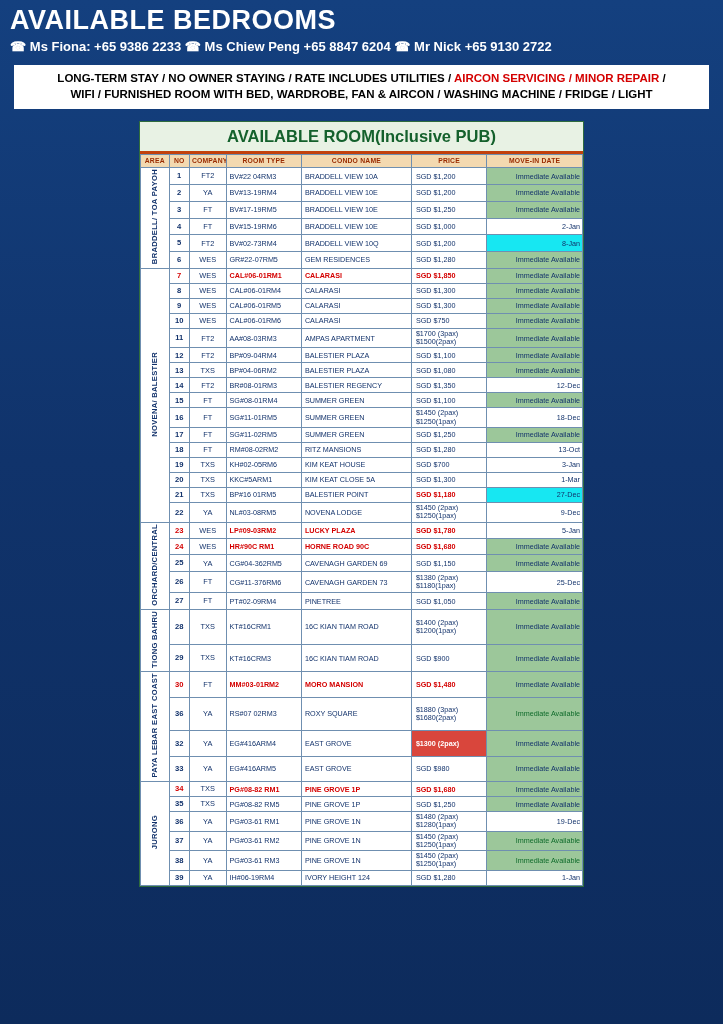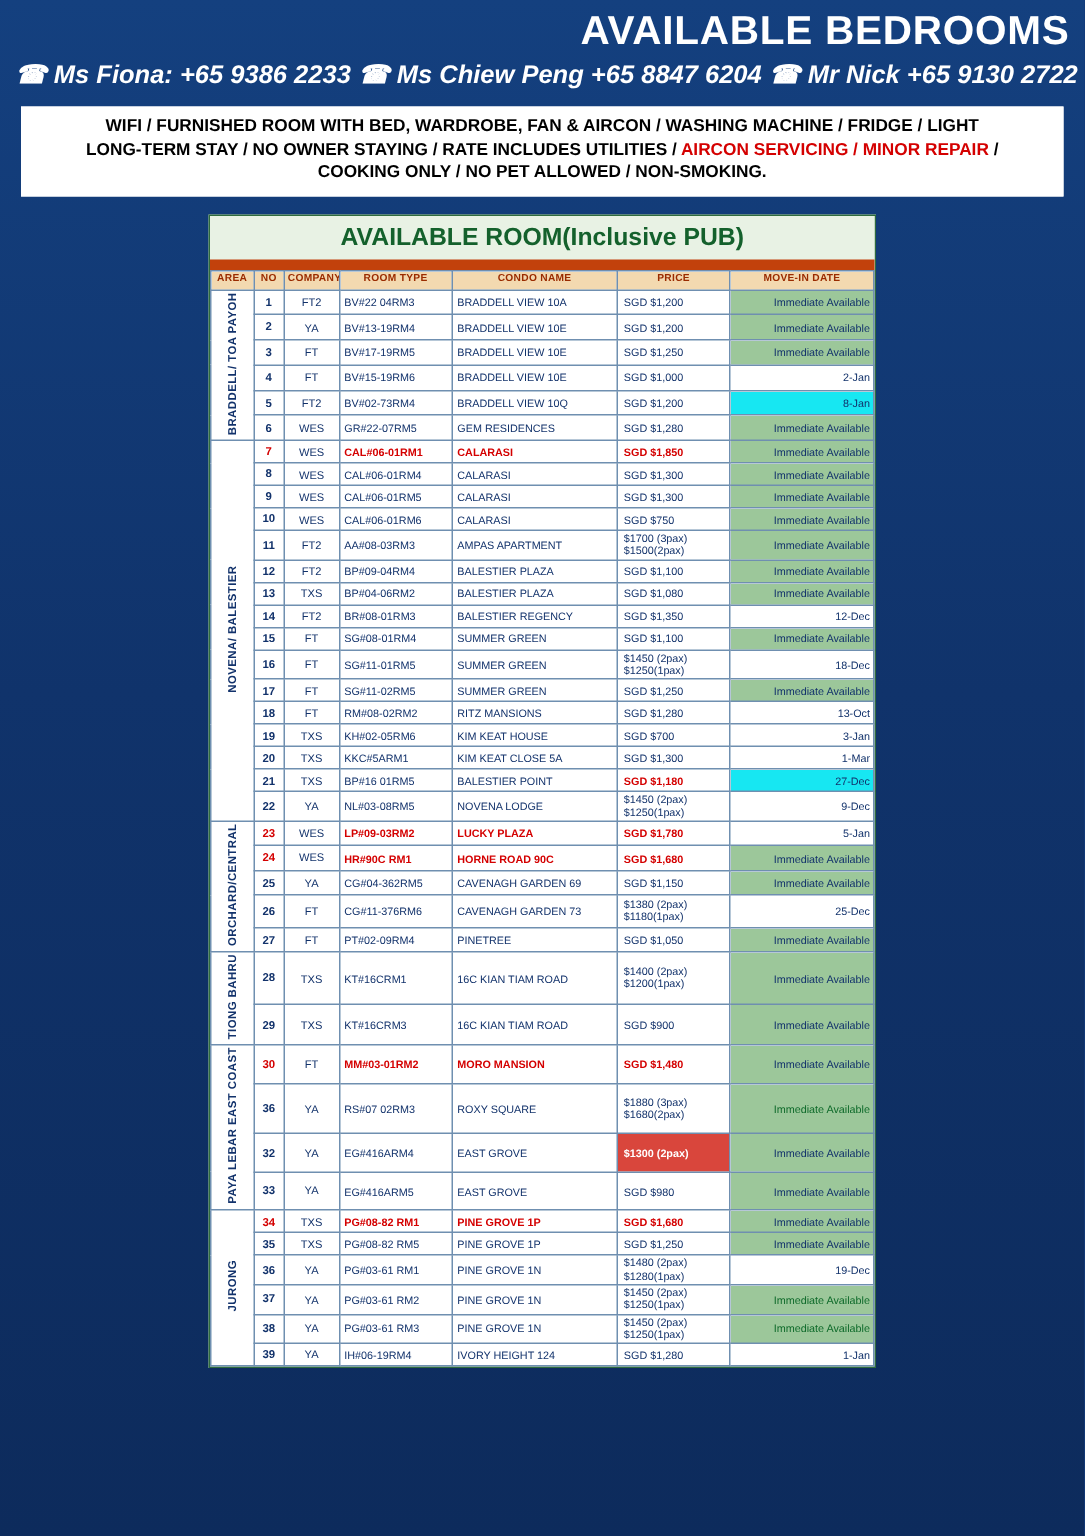--- a/index.html
+++ b/index.html
@@ -9,36 +9,35 @@
     background: #123a7a;
     font-family: "Liberation Sans", sans-serif;
     position: relative;
     overflow: hidden;
   }
   .page {
     position: absolute; inset: 0;
     background: linear-gradient(180deg,#14407f 0%,#10336b 45%,#0d2b5c 100%);
     padding: 0;
   }
-  .header-wrap { text-align:right; padding: 6px 10px 0 10px; }
+  .header-wrap { text-align:left; padding: 6px 10px 0 10px; }
   .main-title {
     color: #ffffff;
     font-size: 27px;
     font-weight: bold;
     letter-spacing: .5px;
     line-height: 1.05;
     margin-bottom: 4px;
   }
   .contact-line {
     color:#ffffff;
-    font-size: 17px;
+    font-size: 13px;
     font-weight: bold;
     line-height: 1.45;
     white-space: nowrap;
-    font-style: italic;
   }
   .notice-box {
     margin: 8px 14px 0 14px;
     background:#ffffff;
     border: 1px solid #ffffff;
     padding: 5px 6px 6px 6px;
     text-align:center;
     line-height:1.35;
   }
   .notice-line { font-size: 11.5px; font-weight: bold; color:#000; }
@@ -50,21 +49,21 @@
     border:1px solid #2f6c3e;
     padding: 0;
   }
   .tbl-title {
     text-align:center;
     font-size: 16.5px;
     font-weight:bold;
     color:#14612c;
     background:#e8f2e4;
     padding: 5px 0 5px 0;
-    border-bottom:7px solid #c2410c;
+    border-bottom:3px solid #c2410c;
   }
   table { border-collapse: collapse; width:100%; table-layout: fixed; }
   th, td {
     border: 1px solid #6f8fb0;
     font-size: 7.4px;
     padding: 1px 2px;
     color:#12326b;
     line-height:1.25;
     overflow:hidden;
   }
@@ -117,25 +116,24 @@
 <body>
 
 <div class="page">
 
   <div class="header-wrap">
     <div class="main-title">AVAILABLE BEDROOMS</div>
     <div class="contact-line">☎ Ms Fiona: +65 9386 2233   ☎ Ms Chiew Peng +65 8847 6204   ☎ Mr Nick +65 9130 2722</div>
   </div>
 
   <div class="notice-box">
-    <div class="notice-line">WIFI / FURNISHED ROOM WITH BED, WARDROBE, FAN &amp; AIRCON / WASHING MACHINE / FRIDGE / LIGHT</div>
     <div class="notice-line">
       <span>LONG-TERM STAY / NO OWNER STAYING / RATE INCLUDES UTILITIES / </span><span class="red">AIRCON SERVICING / MINOR REPAIR</span><span> /</span>
     </div>
-    <div class="notice-line">COOKING ONLY / NO PET ALLOWED / NON-SMOKING.</div>
+    <div class="notice-line">WIFI / FURNISHED ROOM WITH BED, WARDROBE, FAN &amp; AIRCON / WASHING MACHINE / FRIDGE / LIGHT</div>
   </div>
 
   <div class="table-wrap">
     <div class="tbl-title">AVAILABLE ROOM(Inclusive PUB)</div>
     <table>
       <colgroup>
         <col class="c-area">
           <col class="c-no">
           <col class="c-comp">
           <col class="c-room">

